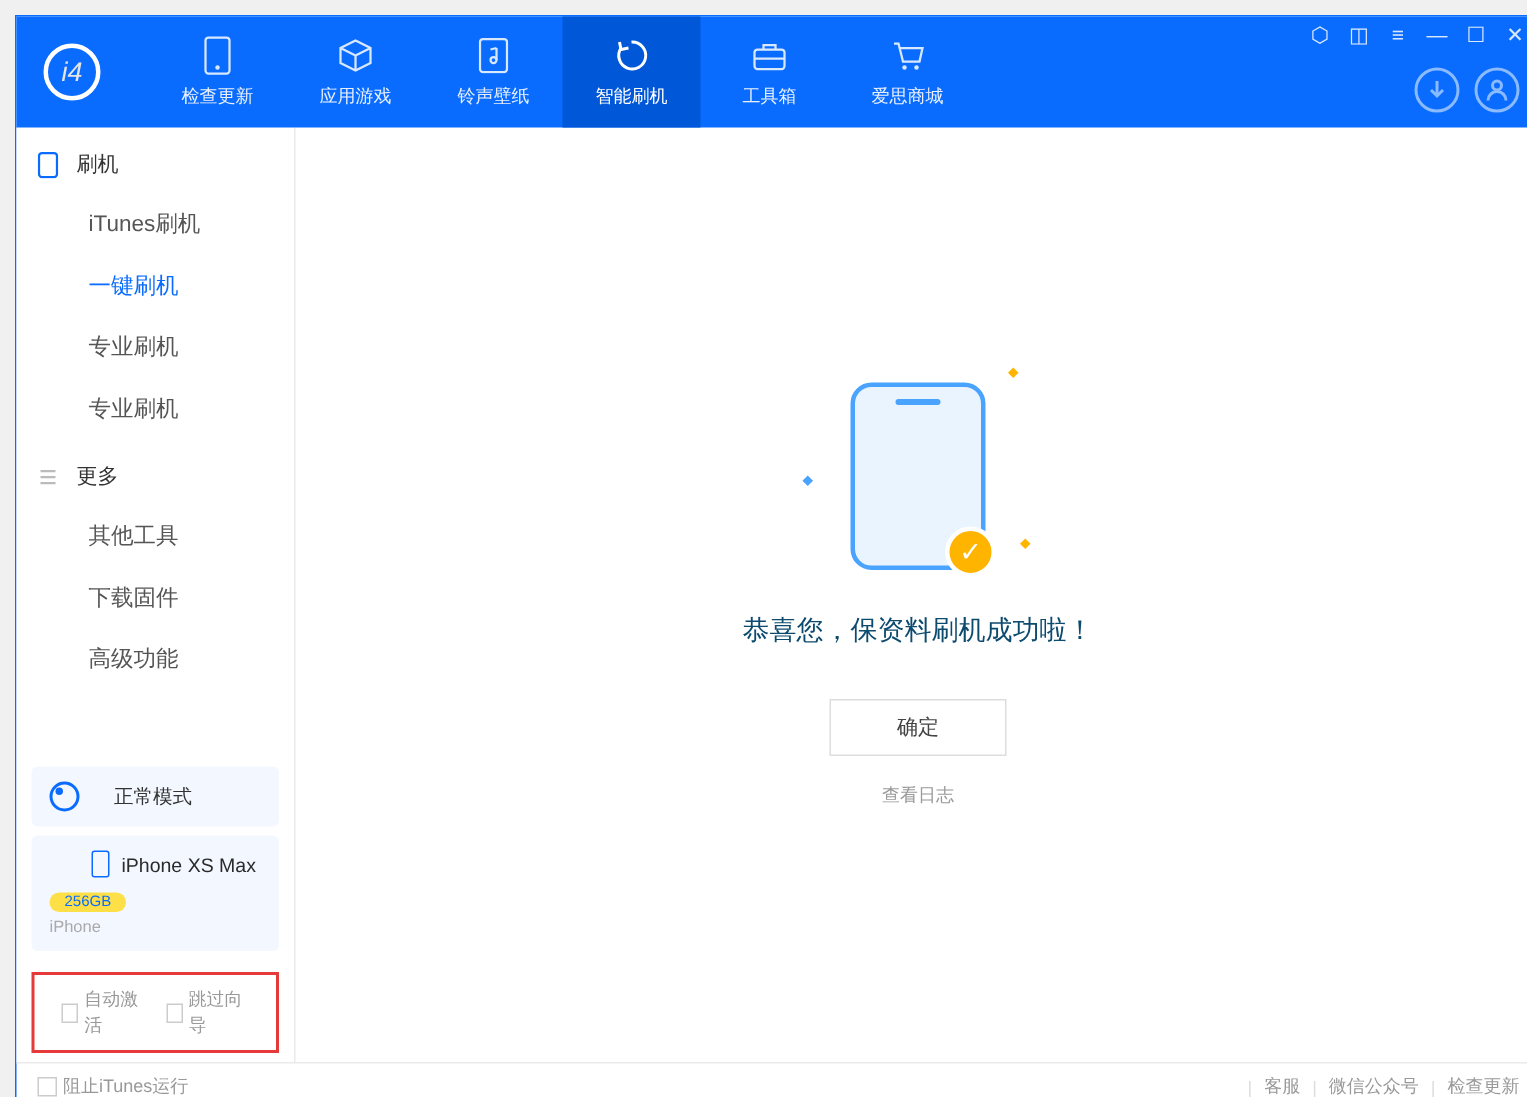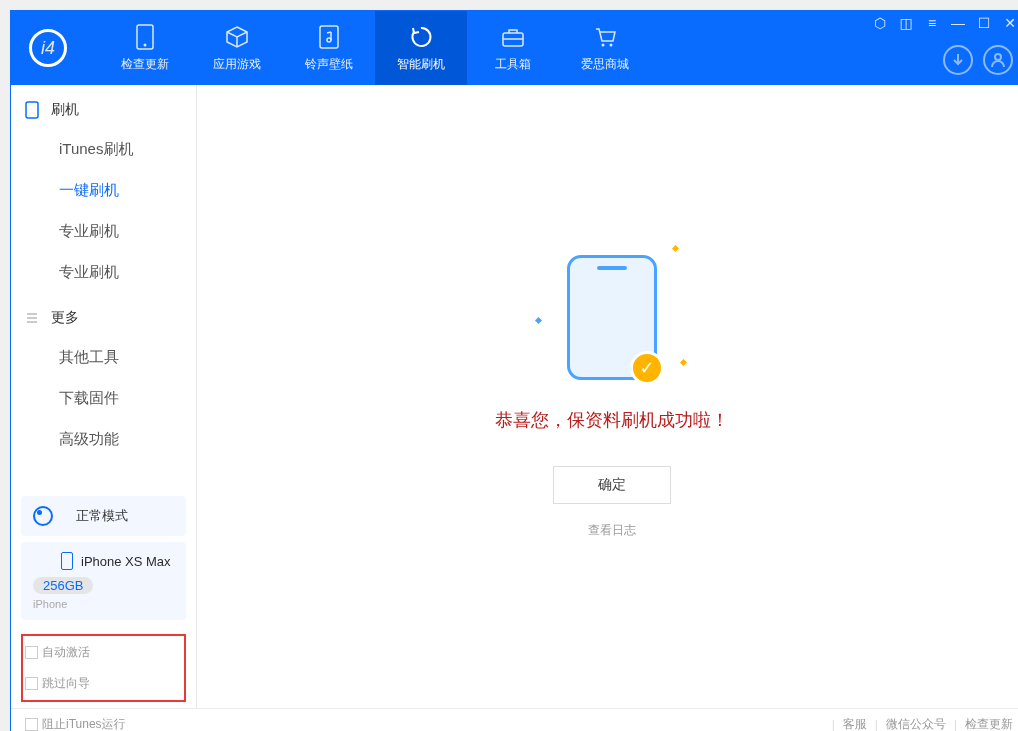--- a/index.html
+++ b/index.html
@@ -26,35 +26,35 @@
 .side-section-header .ico { width: 18px; margin-right: 8px; display: flex; }
 .side-items { }
 .side-item { padding: 11px 0 11px 48px; font-size: 15px; color: #555; cursor: pointer; }
 .side-item.active { color: #0a6cff; }
 .spacer { flex: 1; }
 .device-box { margin: 6px 10px; background: #f3f7ff; border-radius: 4px; padding: 10px 12px; font-size: 13px; color: #333; display: flex; align-items: center; gap: 13px; }
 .device-mode-icon { width: 20px; height: 20px; border: 2px solid #0a6cff; border-radius: 50%; margin-right: 10px; position: relative; }
 .device-mode-icon::after { content: ""; width: 5px; height: 5px; border-radius: 50%; background: #0a6cff; position: absolute; top: 2px; left: 2px; }
 .device-info { margin: 0 10px 8px 10px; background: #f3f7ff; border-radius: 4px; padding: 10px 12px; }
 .device-info .name { font-size: 13px; font-weight: 400; color: #2a2a2a; margin-bottom: 6px; display: flex; align-items: center; margin-left: 28px; }
-.device-info .badge { display: inline-block; background: #e5e5e5; color: #0a6cff; border-radius: 10px; padding: 1px 10px; font-size: 13px; margin-bottom: 4px; }
+.device-info .badge { display: inline-block; background: #fde047; color: #0a6cff; border-radius: 10px; padding: 1px 10px; font-size: 10px; margin-bottom: 4px; }
 .device-info .subtype { font-size: 11px; color: #aaa; }
 .phone-mini { width: 12px; height: 18px; border: 1.5px solid #0a6cff; border-radius: 2px; margin-right: 8px; }
-.bottom-options { border: 2px solid #e63939; margin: 6px 10px; padding: 8px 2px; display: flex; gap: 14px; font-size: 12px; color: #999; flex-direction: column; }
+.bottom-options { border: 2px solid #e63939; margin: 6px 10px; padding: 8px 18px; display: flex; gap: 14px; font-size: 12px; color: #999; }
 .chk { display: flex; align-items: center; gap: 4px; }
 .chk-box { width: 13px; height: 13px; border: 1px solid #ccc; background: #fff; }
 .main { flex: 1; display: flex; flex-direction: column; align-items: center; justify-content: center; }
 .phone-illus { width: 90px; height: 125px; background: #e9f4ff; border: 3px solid #4aa3ff; border-radius: 14px; position: relative; margin-bottom: 28px; }
 .phone-illus::before { content: ""; position: absolute; width: 30px; height: 4px; background: #4aa3ff; border-radius: 2px; top: 8px; left: 50%; transform: translateX(-50%); }
 .check-badge { position: absolute; bottom: -8px; right: -10px; width: 34px; height: 34px; background: #ffb400; border-radius: 50%; border: 3px solid #fff; display: flex; align-items: center; justify-content: center; color: #fff; font-size: 18px; }
 .sparkle { position: absolute; width: 5px; height: 5px; background: #ffb400; transform: rotate(45deg); }
 .s1 { top: -12px; right: -24px; }
 .s2 { top: 60px; left: -34px; background: #4aa3ff; }
 .s3 { bottom: 12px; right: -32px; }
-.success-text { font-size: 18px; color: #b91c1c; margin-bottom: 34px; }
+.success-text { font-size: 18px; color: #0c4a6e; margin-bottom: 34px; }
 .ok-btn { border: 1px solid #ddd; background: #fff; padding: 9px 44px; font-size: 14px; color: #444; cursor: pointer; margin-bottom: 18px; }
 .log-link { font-size: 12px; color: #999; cursor: pointer; }
 .statusbar { height: 32px; border-top: 1px solid #eaeaea; display: flex; align-items: center; padding: 0 14px; font-size: 12px; color: #999; }
 .statusbar .left { display: flex; align-items: center; gap: 6px; }
 .statusbar .right { margin-left: auto; display: flex; align-items: center; gap: 8px; }
 .statusbar .sep { color: #ddd; }
 .version { color: #4c1d95; margin-top: 28px; }
 svg { display: block; }
 </style>
 </head>

